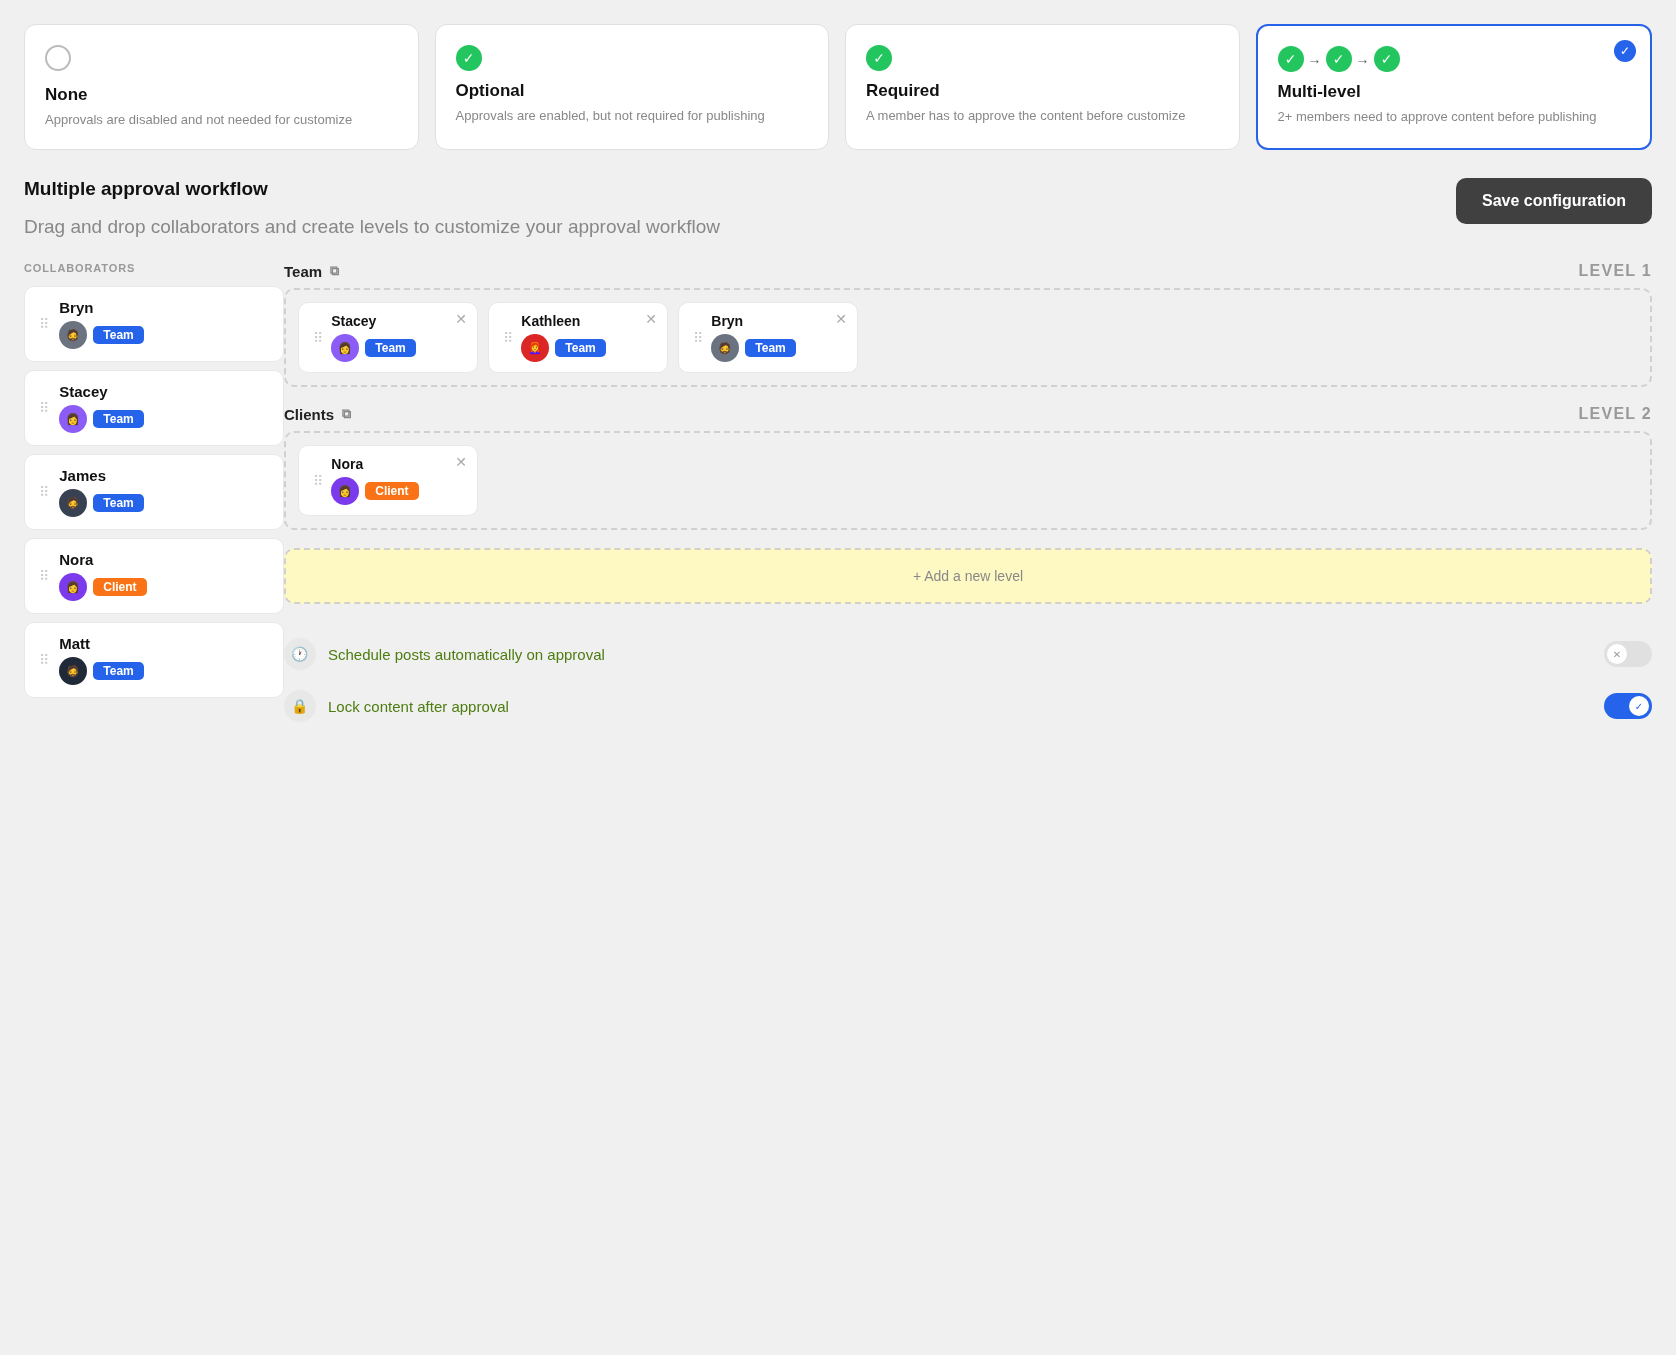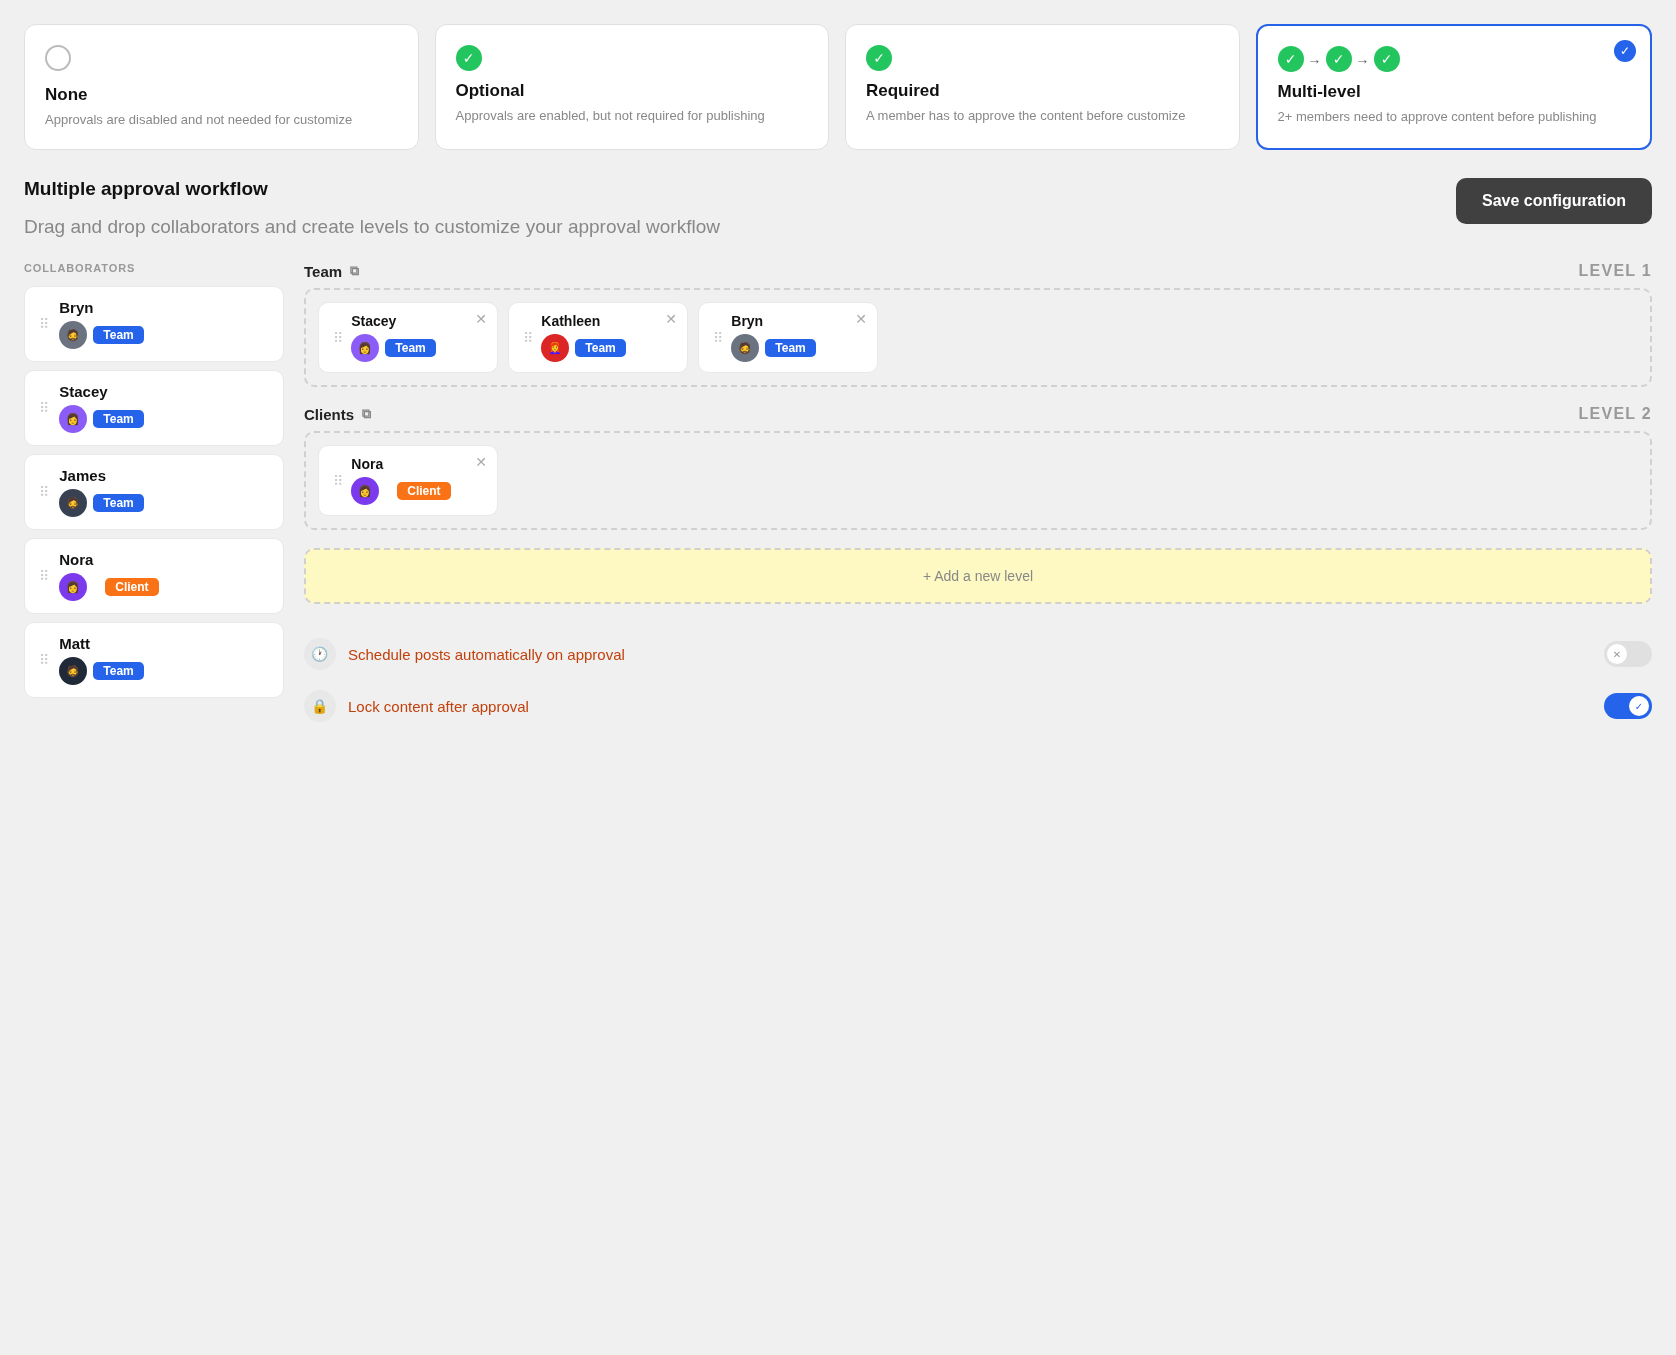--- a/index.html
+++ b/index.html
@@ -123,21 +123,20 @@
       border-radius: 10px;
       padding: 14px 26px;
       font-size: 16px;
       font-weight: 600;
       cursor: pointer;
       white-space: nowrap;
     }
 
     .main-content {
       display: flex;
-      gap: 20px;
     }
 
     .collaborators-panel {
       width: 260px;
       flex-shrink: 0;
     }
 
     .collaborators-panel .section-label {
       font-size: 11px;
       font-weight: 700;
@@ -198,21 +197,21 @@
 
     .tag {
       border-radius: 5px;
       padding: 2px 10px;
       font-size: 12px;
       font-weight: 600;
       color: white;
     }
 
     .tag-team { background: #2563eb; }
-    .tag-client { background: #f97316; margin-left: 12px; }
+    .tag-client { background: #f97316; }
 
     .levels-panel {
       flex: 1;
     }
 
     .level-section {
       margin-bottom: 18px;
     }
 
     .level-header {
@@ -323,21 +322,21 @@
       background: #e8e8e8;
       display: flex;
       align-items: center;
       justify-content: center;
       font-size: 14px;
       flex-shrink: 0;
     }
 
     .setting-label {
       font-size: 15px;
-      color: #c2410c;
+      color: #4d7c0f;
       flex: 1;
     }
 
     .toggle {
       width: 48px;
       height: 26px;
       border-radius: 13px;
       display: flex;
       align-items: center;
       padding: 3px;

